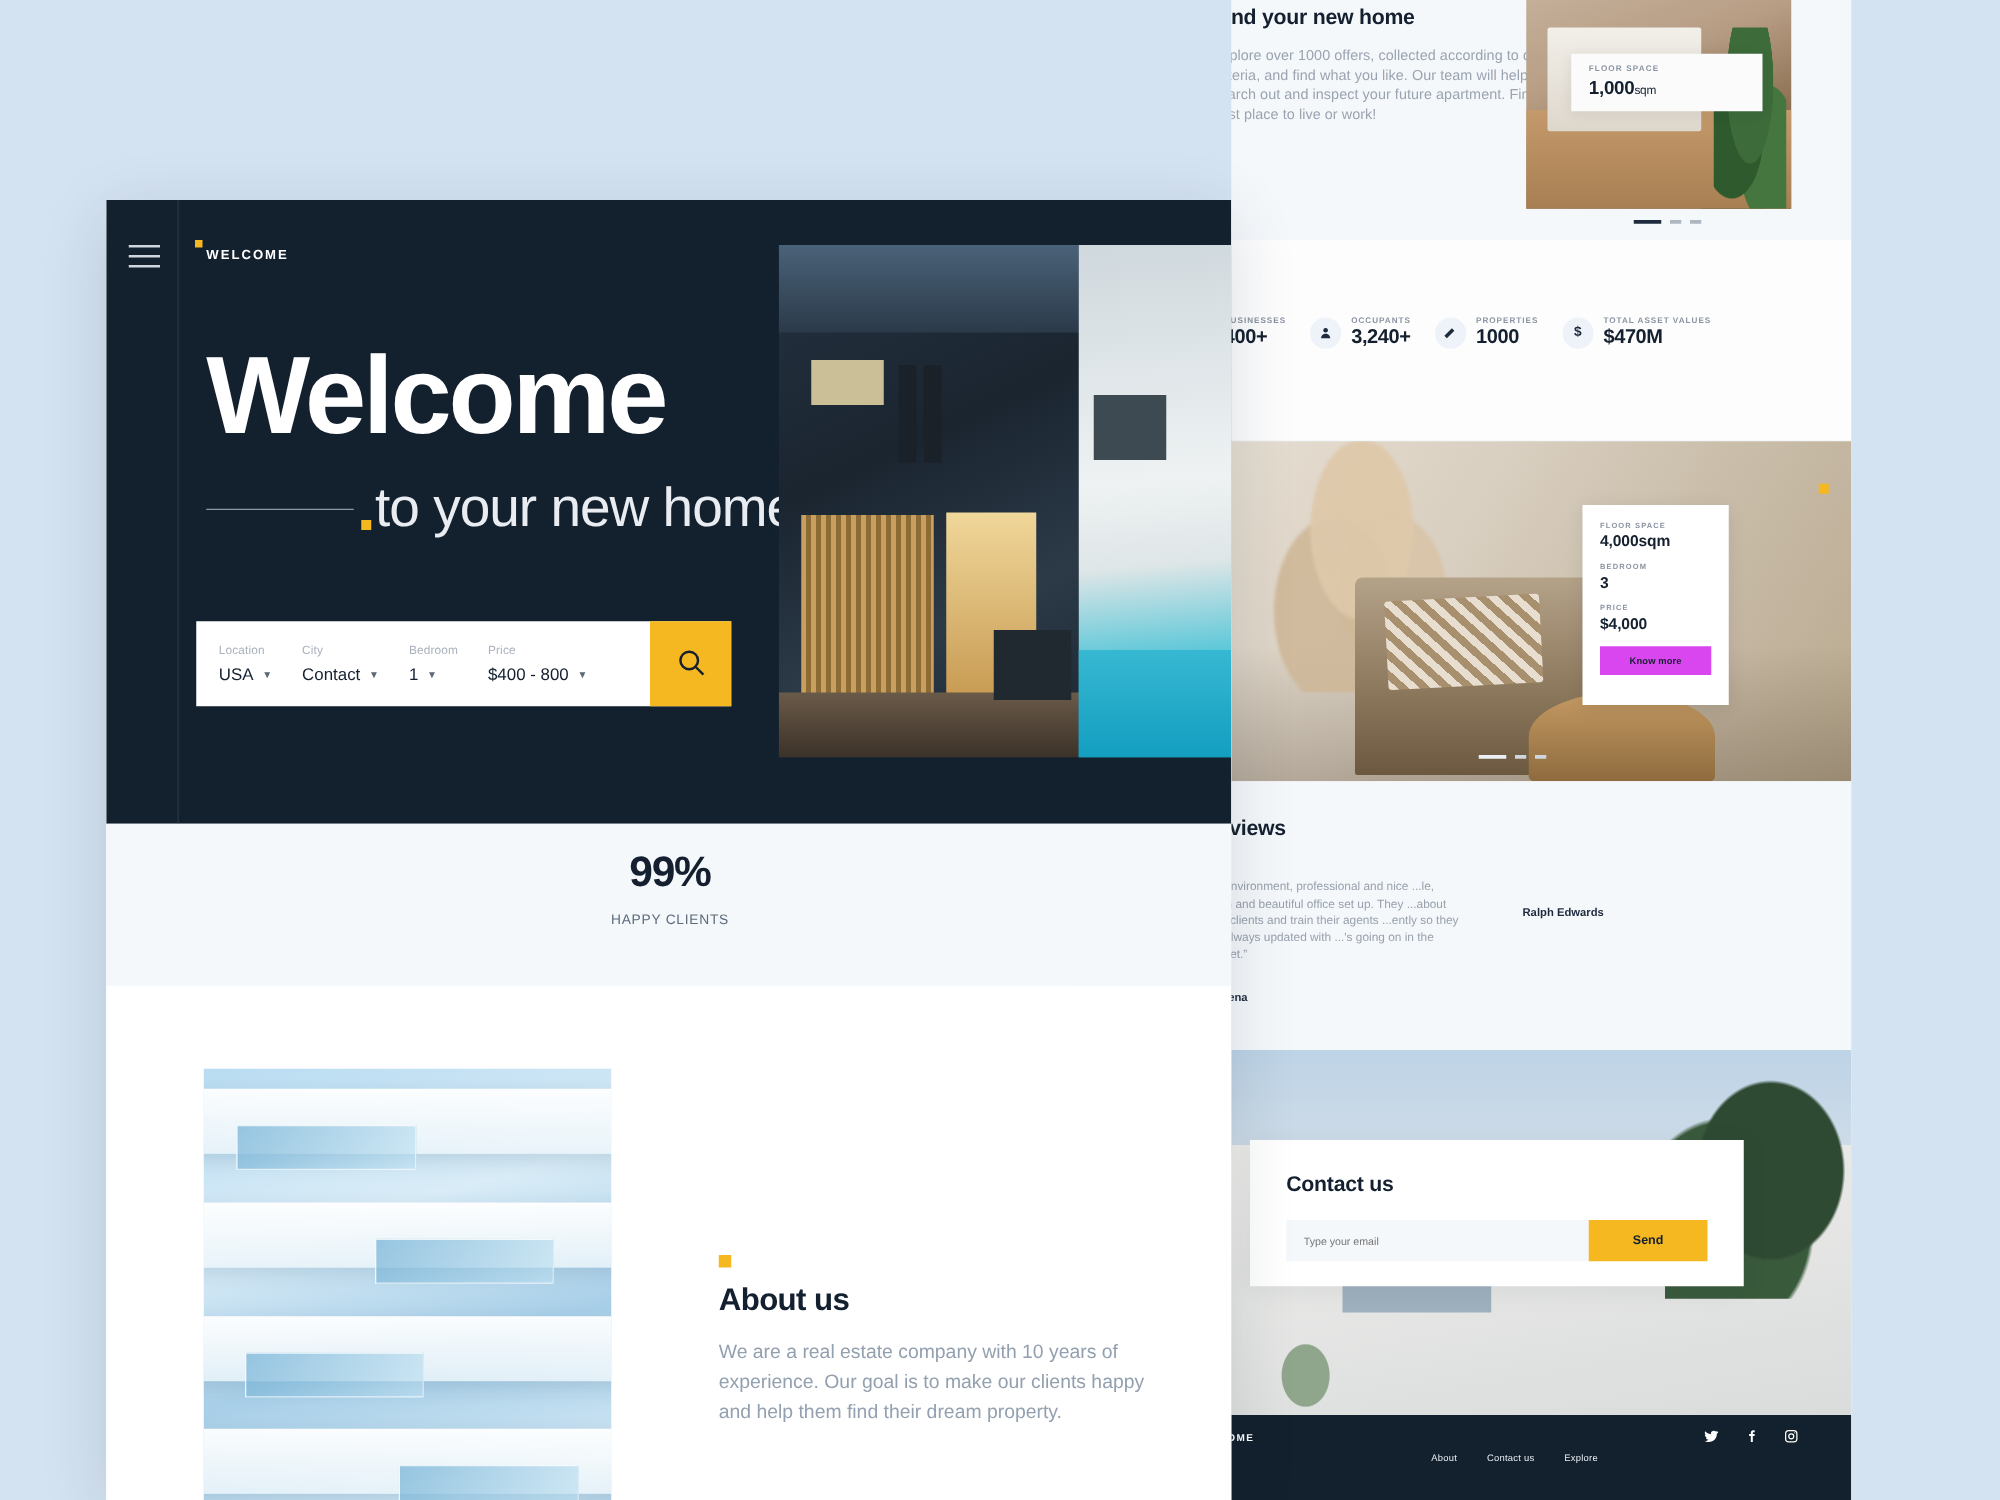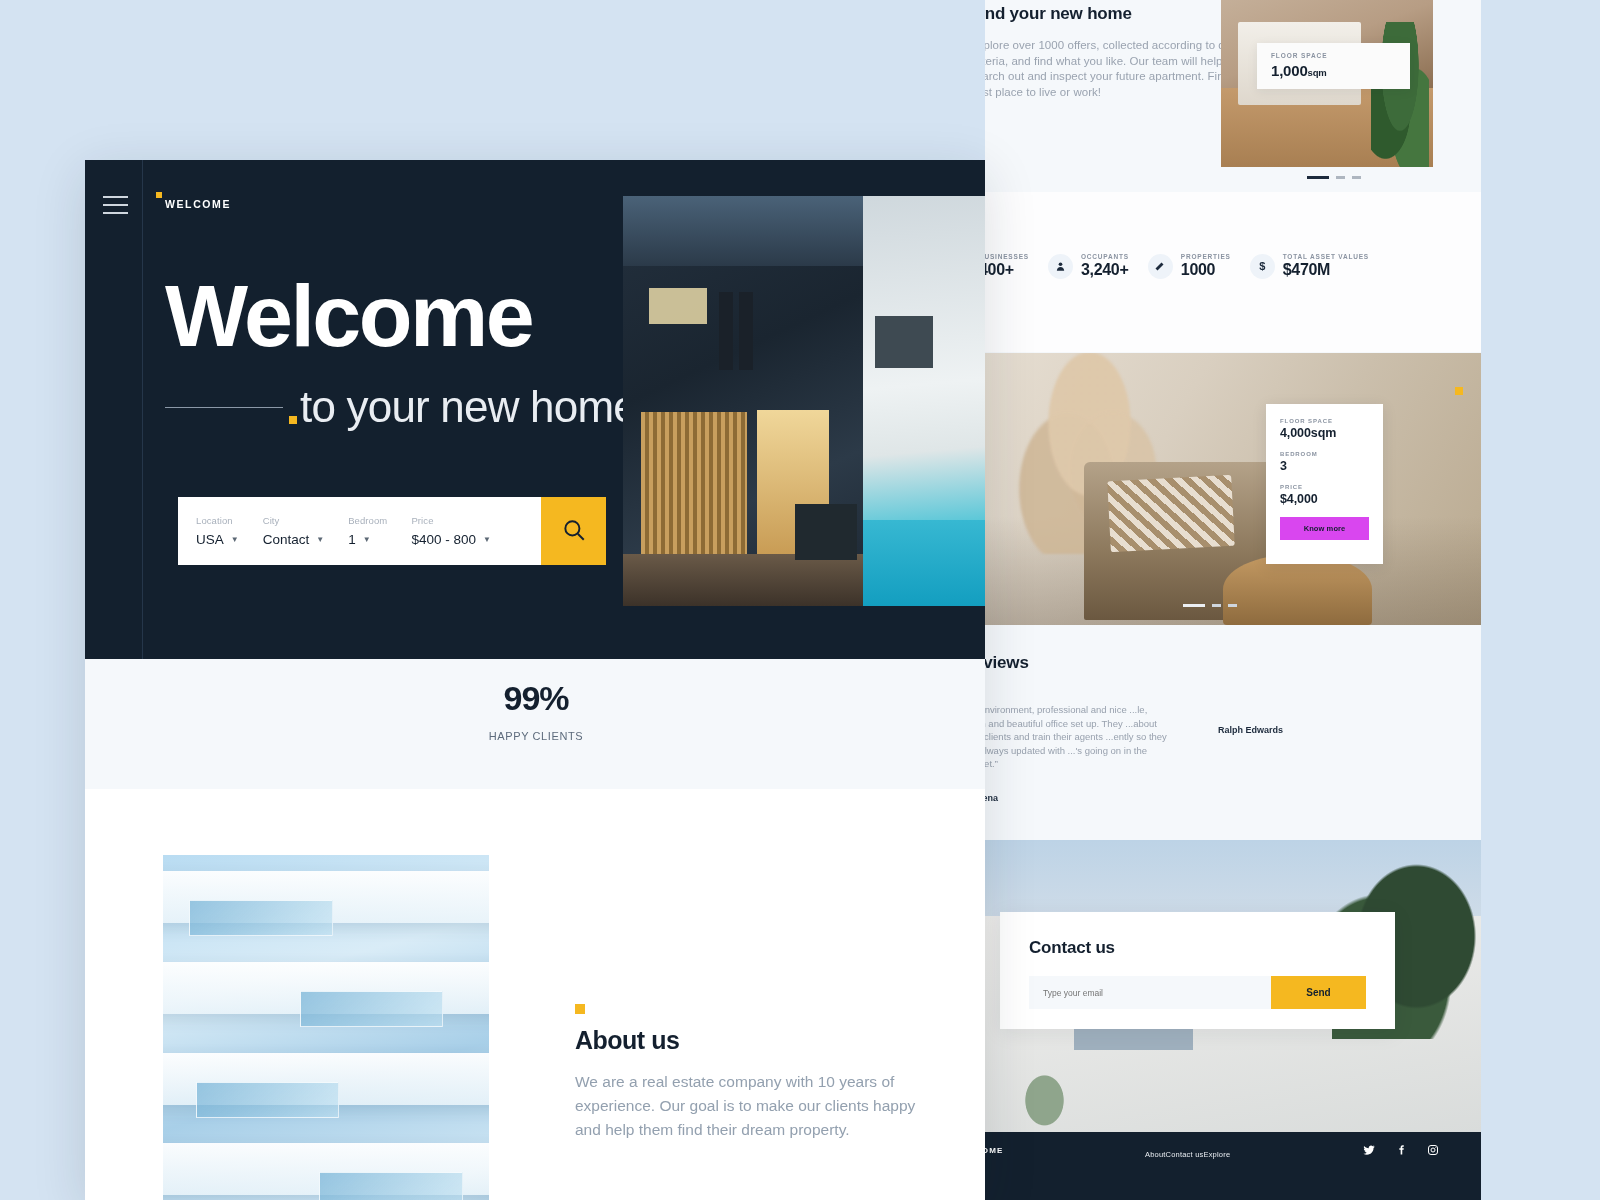--- a/index.html
+++ b/index.html
@@ -46,21 +46,21 @@
     background: radial-gradient(ellipse at 50% 30%, #3d6b3a 0 45%, transparent 46%),
                 radial-gradient(ellipse at 25% 60%, #2f5a2d 0 40%, transparent 41%),
                 radial-gradient(ellipse at 75% 70%, #45763f 0 38%, transparent 39%);
   }
   .fs-card {
     position: absolute; background: #fbfbfb; padding: 9px 14px 10px 14px;
     box-shadow: 0 2px 10px rgba(20,32,47,.08);
   }
   .fs-card .lbl { font-size: 6.5px; letter-spacing: 0.9px; color: #8a93a1; font-weight: 600; }
   .fs-card .val { font-size: 15px; font-weight: 700; color: #14202f; margin-top: 3px; letter-spacing: -0.2px; }
-  .fs-card .val small { font-size: 9.5px; font-weight: 700; }
+  .fs-card .val small { font-size: 9.5px; font-weight: 400; }
   .rm-fscard { left: 272px; top: 43px; width: 153px; }
 
   .rm-dots { position: absolute; display: flex; gap: 7px; align-items: center; }
   .rm-dots i { display: block; height: 2.5px; width: 9px; background: #aeb6c0; }
   .rm-dots i.on { width: 22px; background: #1d2b3d; }
   .rm-dots-1 { left: 322px; top: 176px; }
 
   .rm-white-band { position: absolute; left: 0; top: 192px; right: 0; height: 160px; background: #fdfdfe; }
 
   .rm-stats { position: absolute; left: -6px; top: 253px; display: flex; align-items: center; }
@@ -163,21 +163,21 @@
   .rm-form button {
     width: 95px; height: 33px; background: #f5b820; border: none; color: #14202f;
     font-size: 10px; font-weight: 700; font-family: inherit; cursor: pointer;
   }
 
   .rm-footer { position: absolute; left: 0; top: 1132px; right: 0; bottom: 0; background: #13202e; }
   .rm-footer .logo {
     position: absolute; left: -20px; top: 14px; font-size: 8px; font-weight: 700;
     color: #fff; letter-spacing: 1.1px;
   }
-  .rm-footer .links { position: absolute; left: 160px; top: 18px; display: flex; }
+  .rm-footer .links { position: absolute; left: 160px; top: 30px; display: flex; gap: 24px; }
   .rm-footer .links a { font-size: 7.5px; color: #e8ecf1; text-decoration: none; letter-spacing: 0.2px; }
   .rm-footer .socials { position: absolute; right: 42px; top: 10px; display: flex; gap: 20px; align-items: center; color: #fff; }
 
   
   .left-mock {
     position: absolute; left: 85px; top: 160px; width: 900px; height: 1040px;
     background: #ffffff; overflow: hidden;
     box-shadow: 0 12px 50px rgba(20,32,47,.14);
   }
   .lm-hero { position: relative; width: 900px; height: 499px; background: #13202e; }
@@ -198,21 +198,21 @@
     color: #fff; letter-spacing: -2.5px; line-height: 1;
   }
   .lm-sub {
     position: absolute; left: 80px; top: 222px; display: flex; align-items: center;
     font-size: 44px; color: #e9edf2; font-weight: 300; letter-spacing: -0.8px;
   }
   .lm-sub .rule { width: 118px; height: 1px; background: #8b98a7; margin-right: 2px; }
   .lm-sub .sq { width: 8px; height: 8px; background: #f5b820; margin: 0 3px 0 4px; align-self: flex-end; margin-bottom: 8px; }
 
   .lm-search {
-    position: absolute; left: 93px; top: 337px; width: 428px; height: 68px;
+    position: absolute; left: 72px; top: 337px; width: 428px; height: 68px;
     background: #fff; display: flex; align-items: center;
   }
   .lm-fields { flex: 1; display: flex; padding-left: 18px; }
   .lm-field { margin-right: 24px; }
   .lm-field .lbl { font-size: 9.5px; color: #a9b1bc; letter-spacing: 0.1px; }
   .lm-field .val {
     font-size: 13.5px; color: #14202f; font-weight: 500; margin-top: 6px;
     display: flex; align-items: center; cursor: pointer; white-space: nowrap;
   }
   .lm-field .val .cv { margin-left: 7px; font-size: 8px; color: #5c6875; }

